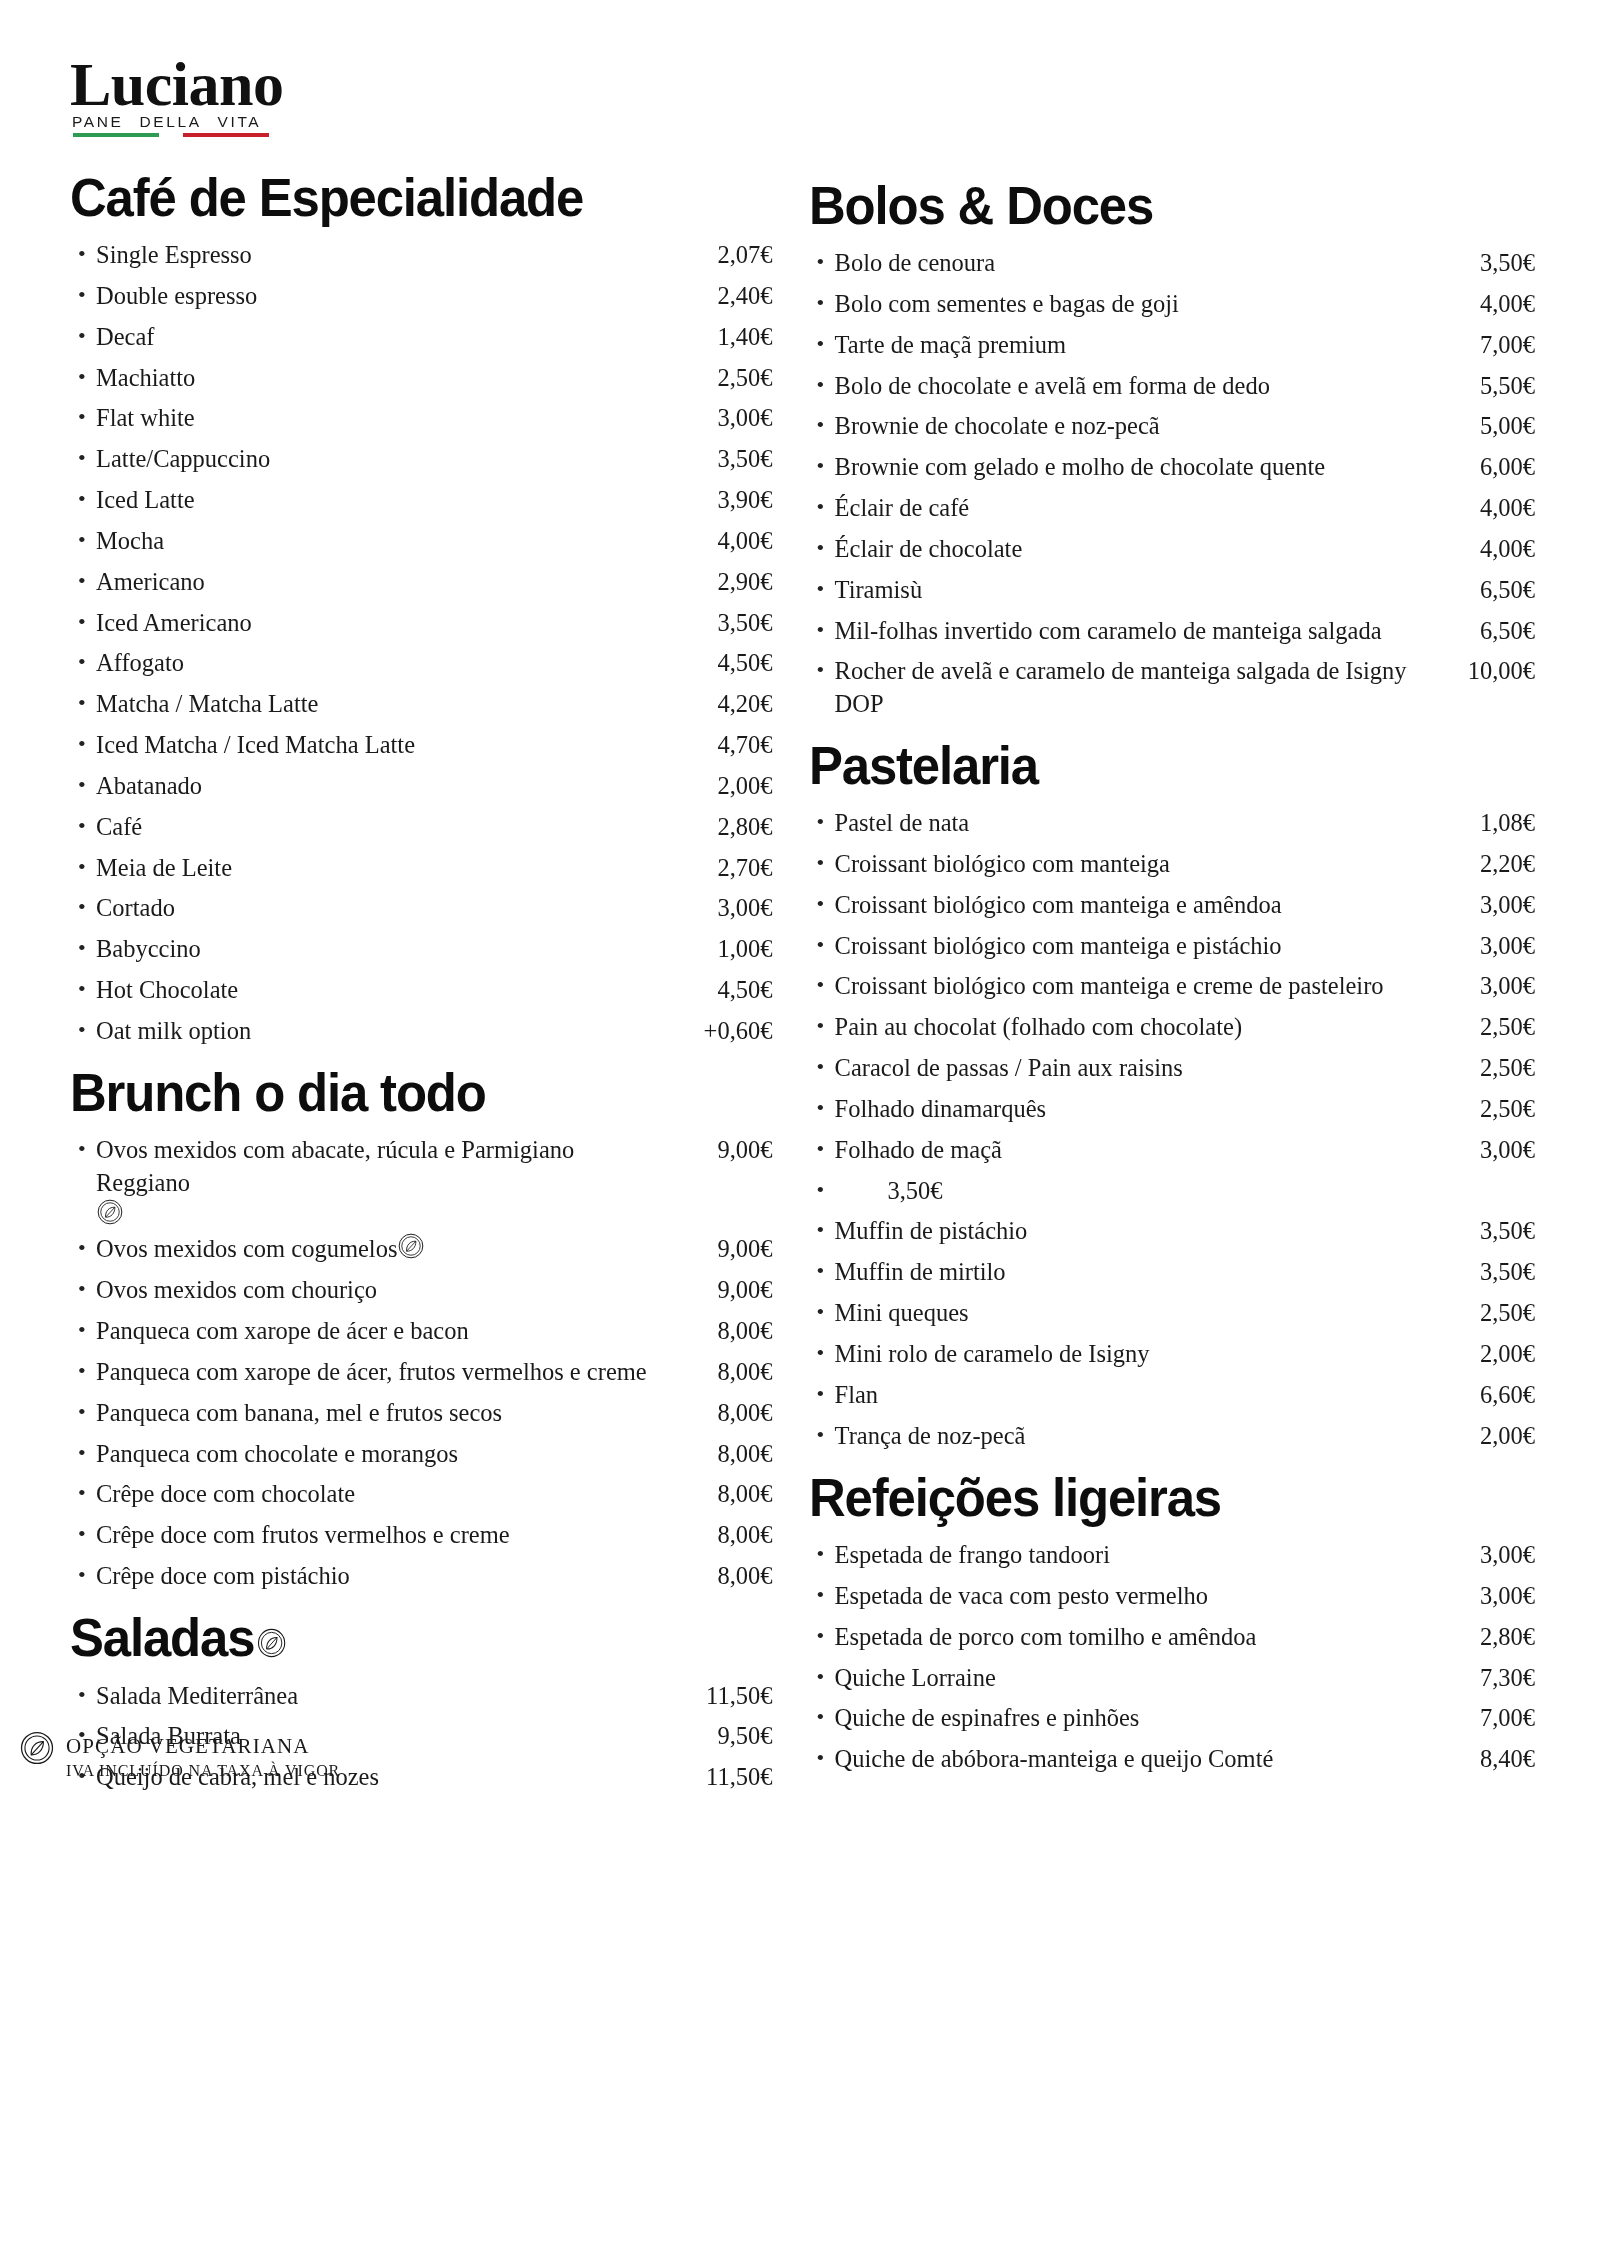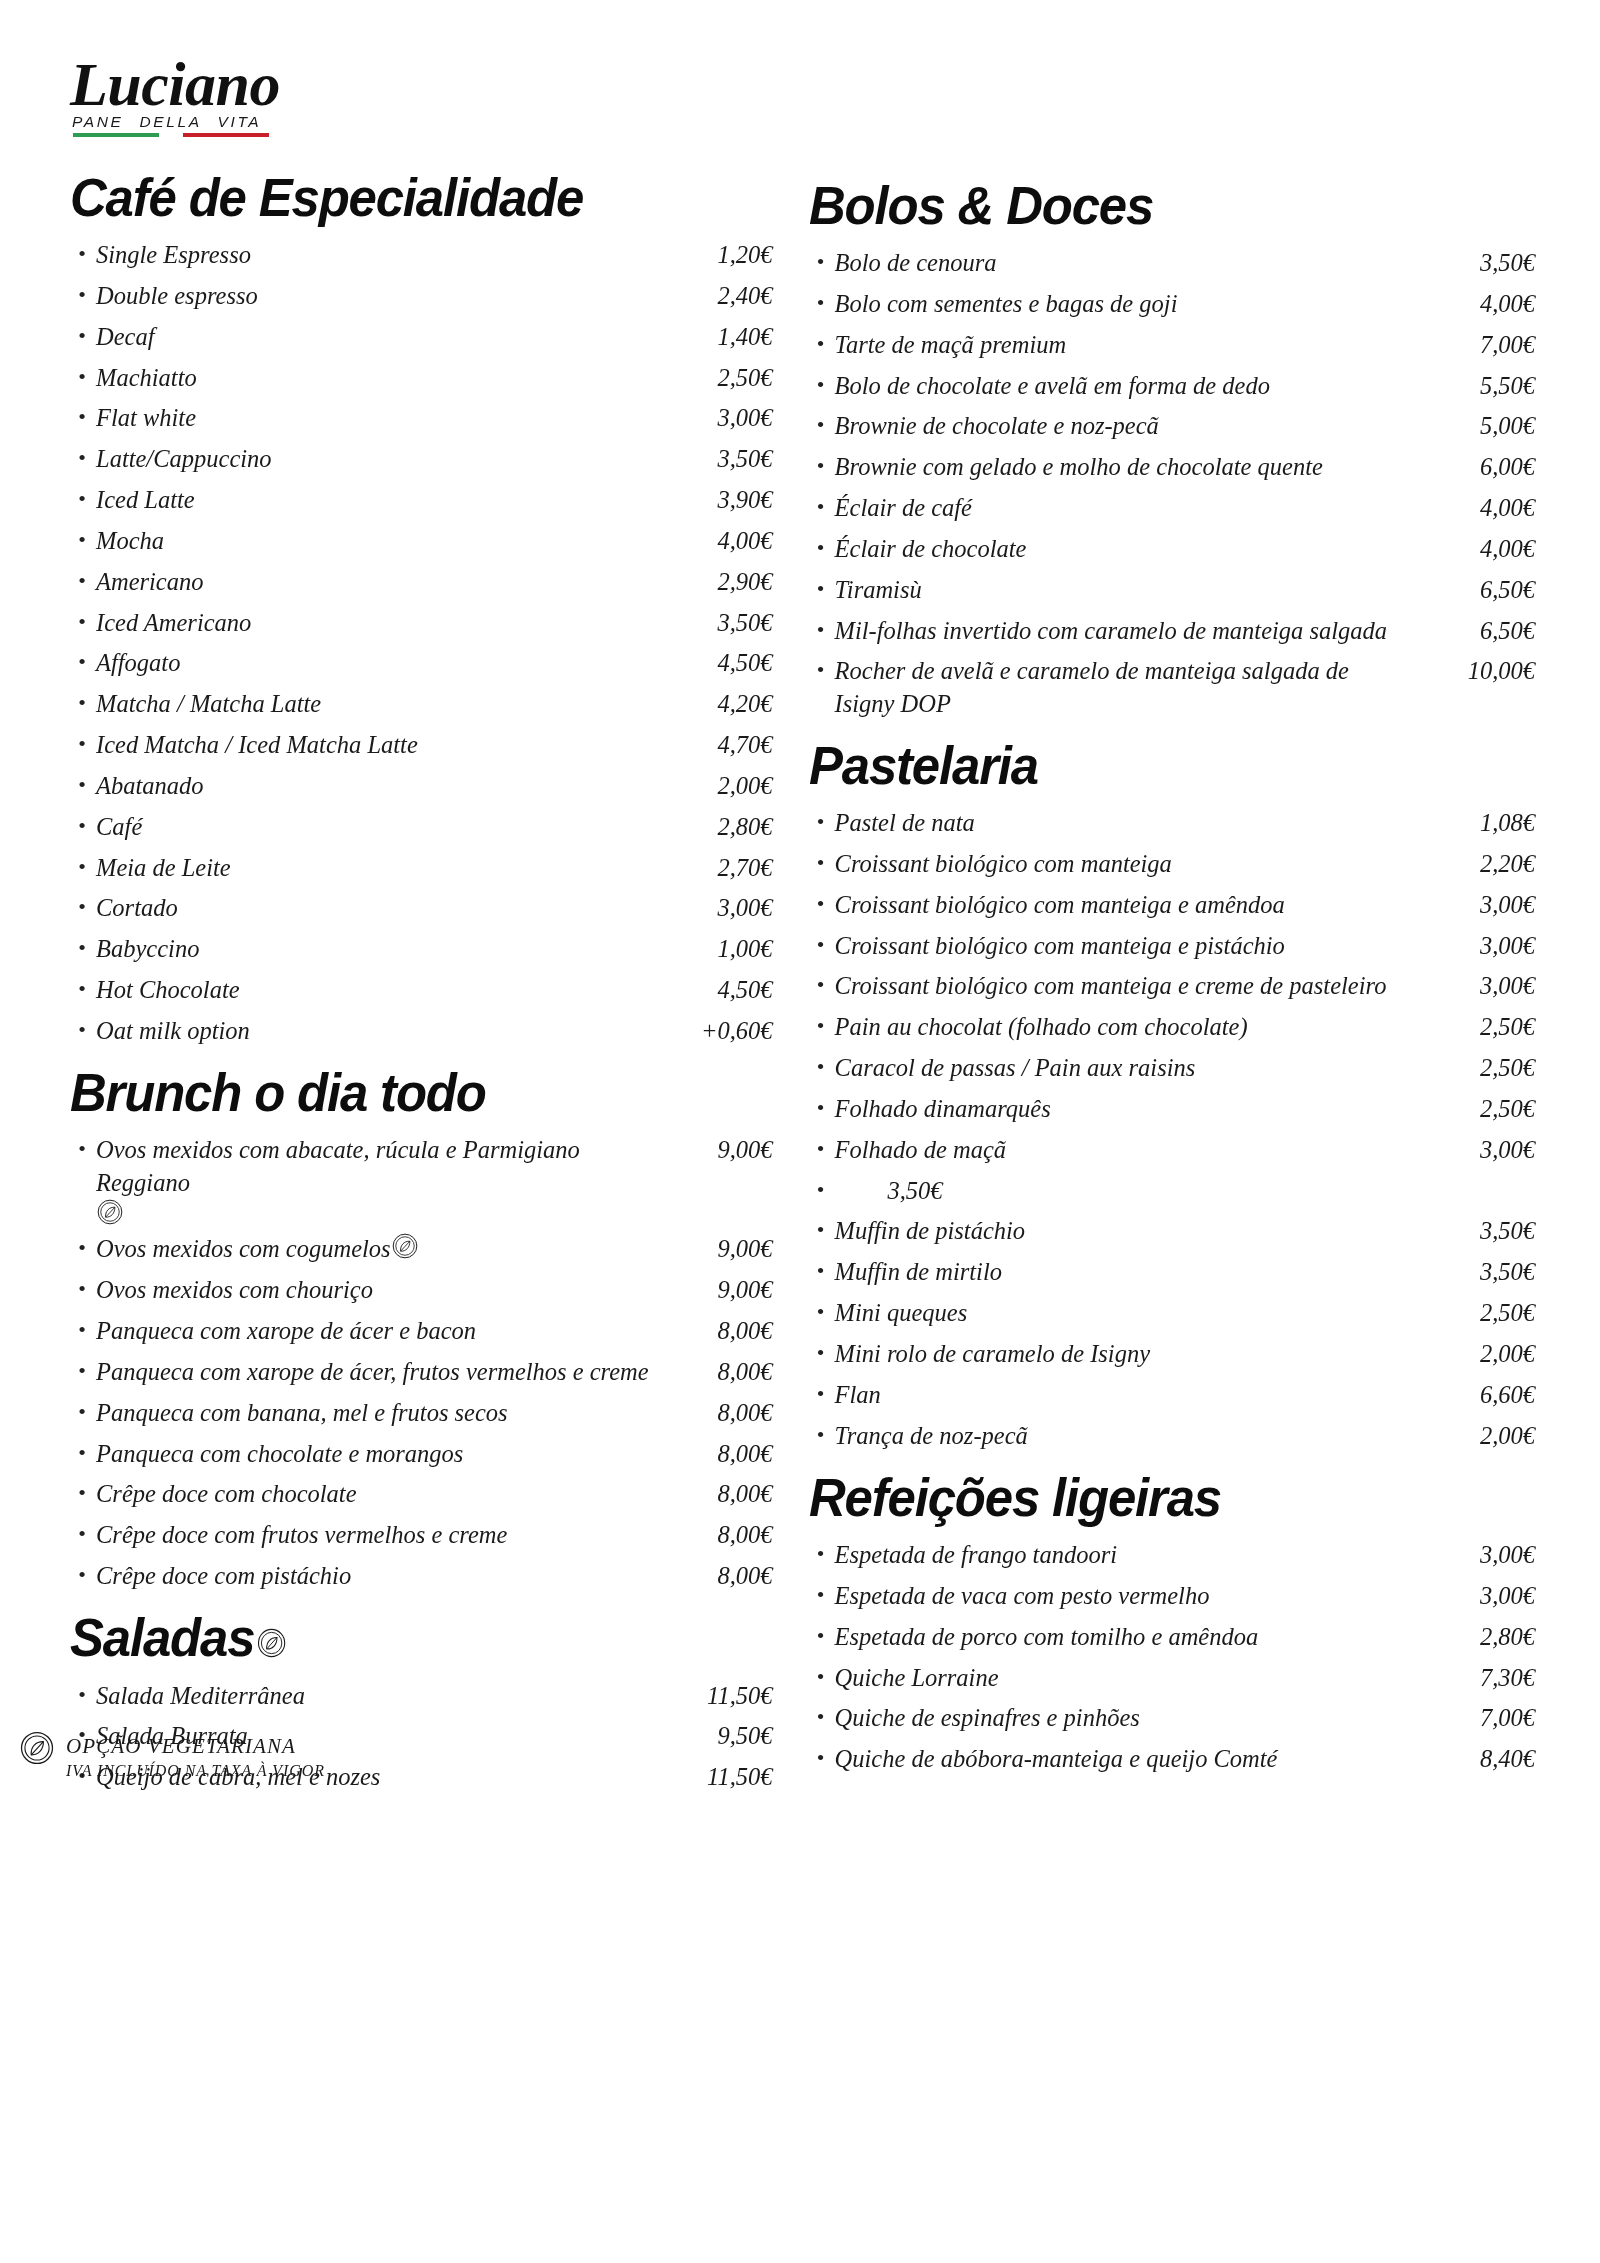--- a/index.html
+++ b/index.html
@@ -12,21 +12,20 @@
     color: #1a1a1a;
     position: relative;
     overflow: hidden;
   }
 
   .page {
     width: 1600px;
     height: 1810px;
     padding: 40px 55px 0 55px;
     position: relative;
-    font-style: italic;
   }
 
   
   .header {
     display: flex;
     justify-content: space-between;
     align-items: flex-start;
     height: 120px;
     padding: 18px 10px 0 15px;
   }
@@ -203,21 +202,21 @@
         <div class="section">
           <div class="section-title tight">
             <span>Café de Especialidade</span>
           </div>
           <ul class="items">
             <li class="item">
               <span class="bullet">•</span>
               <span class="item-name">
                 <span>Single Espresso</span>
               </span>
-              <span class="item-price">1,20€</span>
+              <span class="item-price">2,07€</span>
             </li>
             <li class="item">
               <span class="bullet">•</span>
               <span class="item-name">
                 <span>Double espresso</span>
               </span>
               <span class="item-price">2,40€</span>
             </li>
             <li class="item">
               <span class="bullet">•</span>

